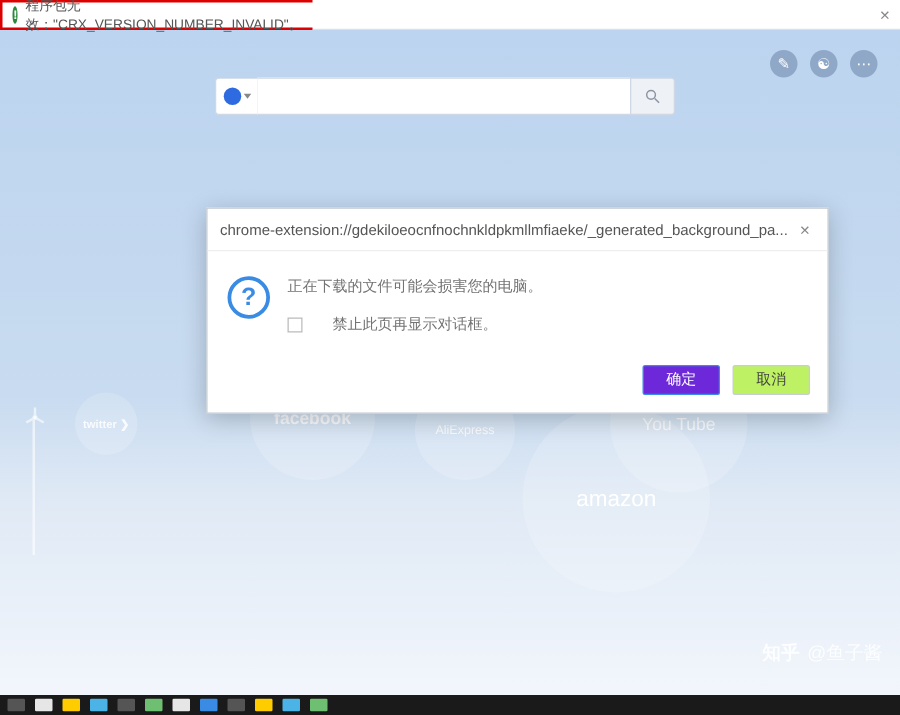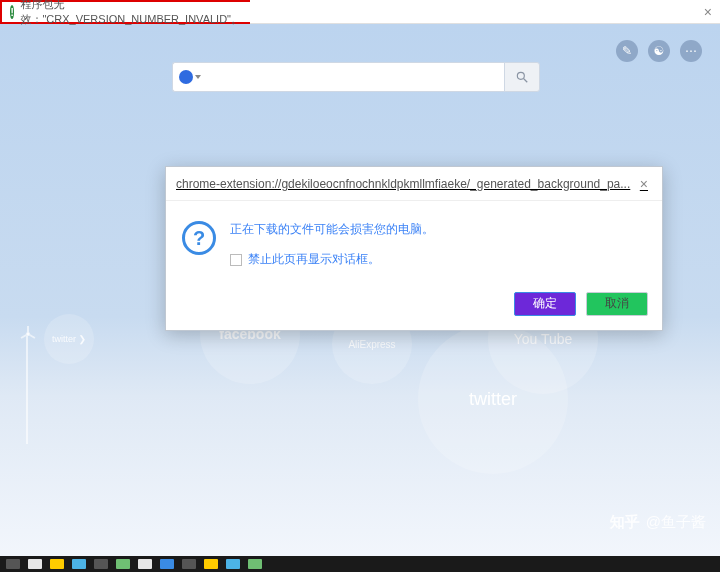--- a/index.html
+++ b/index.html
@@ -20,44 +20,44 @@
   .search-wrap { position: absolute; top: 38px; left: 172px; width: 368px; height: 30px; display: flex; z-index: 3; }
   .search-left { width: 34px; background: #fff; border: 1px solid #cfd8e4; border-right: none; border-radius: 3px 0 0 3px; display: flex; align-items: center; justify-content: center; gap: 2px; }
   .paw { width: 14px; height: 14px; background: #2f6be0; border-radius: 50%; }
   .caret { width: 0; height: 0; border-left: 3px solid transparent; border-right: 3px solid transparent; border-top: 4px solid #888; }
   .search-input { flex: 1; border: 1px solid #cfd8e4; border-left: none; border-right: none; background: #fff; outline: none; padding: 0 6px; font-size: 13px; }
   .search-btn { width: 36px; background: #eef1f5; border: 1px solid #cfd8e4; border-radius: 0 3px 3px 0; display: flex; align-items: center; justify-content: center; cursor: pointer; }
   .search-btn svg { width: 14px; height: 14px; stroke: #8a94a3; stroke-width: 2; fill: none; }
 
   .bubble { position: absolute; border-radius: 50%; background: rgba(255,255,255,0.18); display: flex; align-items: center; justify-content: center; color: rgba(255,255,255,0.85); z-index: 1; }
   .b-yahoo { width: 70px; height: 70px; top: 254px; left: 105px; font-size: 11px; font-style: italic; font-weight: bold; }
-  .b-twitter { width: 50px; height: 50px; top: 290px; left: 44px; font-size: 9px; }
+  .b-twitter { width: 50px; height: 50px; top: 290px; left: 60px; font-size: 9px; font-weight: bold; }
   .b-facebook { width: 100px; height: 100px; top: 260px; left: 200px; font-size: 14px; font-weight: bold; }
   .b-ali { width: 80px; height: 80px; top: 280px; left: 332px; font-size: 10px; }
   .b-youtube { width: 110px; height: 110px; top: 260px; left: 488px; font-size: 14px; }
   .b-amazon { width: 150px; height: 150px; top: 300px; left: 418px; font-size: 18px; color: #fff; }
 
   .windmill { position: absolute; left: 12px; top: 300px; width: 30px; height: 120px; z-index: 1; }
   .windmill .pole { position: absolute; left: 14px; top: 12px; width: 2px; height: 108px; background: rgba(255,255,255,0.6); }
   .windmill .blades { position: absolute; left: 6px; top: 0; width: 20px; height: 20px; }
   .windmill .blades span { position: absolute; left: 9px; top: 2px; width: 2px; height: 10px; background: rgba(255,255,255,0.6); transform-origin: 1px 8px; }
   .windmill .blades span:nth-child(2){ transform: rotate(120deg);} 
   .windmill .blades span:nth-child(3){ transform: rotate(240deg);} 
 
   .dialog { position: absolute; top: 142px; left: 165px; width: 498px; background: #fff; border: 1px solid #bfc7d1; box-shadow: 0 4px 18px rgba(0,0,0,0.22); z-index: 10; }
-  .dialog-title { display: flex; align-items: center; height: 34px; padding: 0 10px; border-bottom: 1px solid #eee; text-decoration: underline; }
+  .dialog-title { display: flex; align-items: center; height: 34px; padding: 0 10px; border-bottom: 1px solid #eee; }
   .dialog-title .t { flex: 1; color: #555; font-size: 12px; white-space: nowrap; overflow: hidden; text-overflow: ellipsis; }
   .dialog-title .x { color: #888; cursor: pointer; font-size: 14px; padding: 0 4px; }
   .dialog-body { display: flex; padding: 18px 16px 8px 16px; }
   .qmark { width: 34px; height: 34px; border-radius: 50%; border: 3px solid #3a8be4; color: #3a8be4; display: flex; align-items: center; justify-content: center; font-size: 20px; font-weight: bold; margin-right: 14px; margin-top: 2px; flex-shrink: 0; }
-  .dialog-text { color: #3b82f6; font-size: 12px; line-height: 1.7; }
-  .chk-line { display: flex; align-items: center; gap: 6px; margin-top: 10px; margin-bottom: 4px; }
+  .dialog-text { color: #737373; font-size: 12px; line-height: 1.7; }
+  .chk-line { display: flex; align-items: center; gap: 24px; margin-top: 10px; margin-bottom: 4px; }
   .chk { width: 12px; height: 12px; border: 1px solid #bbb; background: #fff; }
   .dialog-foot { display: flex; justify-content: flex-end; gap: 10px; padding: 10px 14px 14px 14px; }
-  .btn { min-width: 62px; height: 24px; border: 1px solid #c7cdd6; background: #22c55e; color: #444; font-size: 12px; cursor: pointer; border-radius: 2px; }
+  .btn { min-width: 62px; height: 24px; border: 1px solid #c7cdd6; background: #bef264; color: #444; font-size: 12px; cursor: pointer; border-radius: 2px; }
   .btn-primary { background: #6d28d9; border-color: #3a8be4; color: #fff; }
 
   .watermark { position: absolute; right: 14px; bottom: 24px; color: rgba(255,255,255,0.85); font-size: 15px; z-index: 2; display: flex; align-items: center; gap: 6px; }
   .watermark .zh { font-weight: bold; }
 
   .taskbar { position: absolute; left: 0; right: 0; bottom: 0; height: 16px; background: #1a1a1a; display: flex; align-items: center; gap: 8px; padding: 0 6px; z-index: 20; }
   .taskbar .ico { width: 14px; height: 10px; background: #555; border-radius: 1px; }
   .taskbar .ico.c1{background:#ffcc00;} .taskbar .ico.c2{background:#4cb3e6;} .taskbar .ico.c3{background:#e6e6e6;} .taskbar .ico.c4{background:#6fbf73;} .taskbar .ico.c5{background:#3a8be4;}
 </style>
 </head>
@@ -89,21 +89,21 @@
           <circle cx="10" cy="10" r="6"></circle>
           <line x1="15" y1="15" x2="21" y2="21"></line>
         </svg>
     </div>
   </div>
 
   <div class="bubble b-twitter">twitter ❯</div>
   <div class="bubble b-facebook">facebook</div>
   <div class="bubble b-ali">AliExpress</div>
   <div class="bubble b-youtube">You Tube</div>
-  <div class="bubble b-amazon">twitter</div>
+  <div class="bubble b-amazon">amazon</div>
 
   <div class="windmill">
     <div class="blades">
         <span></span>
         <span></span>
         <span></span>
       </div>
     <div class="pole"></div>
   </div>
 

